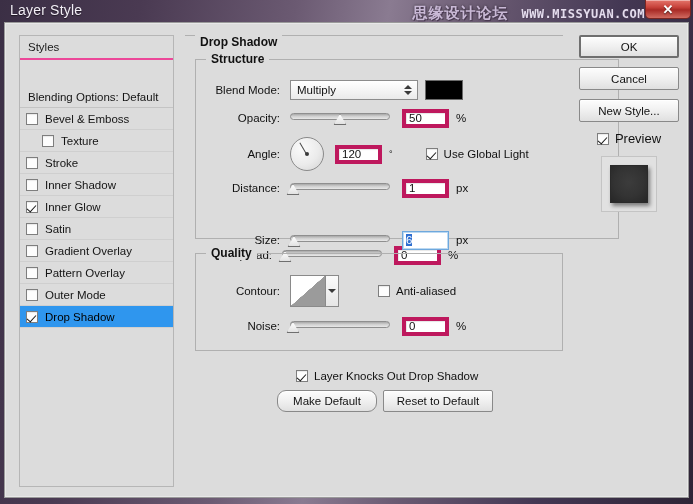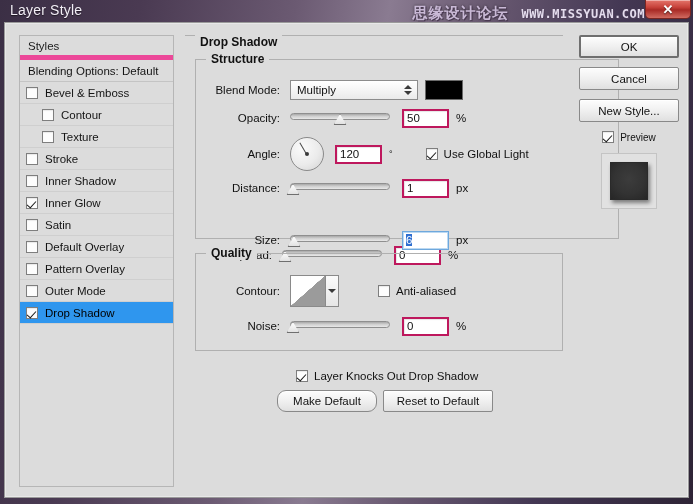--- a/index.html
+++ b/index.html
@@ -67,27 +67,27 @@
   }
 
   
   #styles-panel {
     position: absolute; left: 14px; top: 12px;
     width: 155px; height: 452px;
     background: #dcdcdc;
     border: 1px solid #b6b6b6;
   }
   #styles-header {
-    height: 24px; border-bottom: 5px solid #ec4899;
+    height: 24px; border-bottom: 2px solid #ec4899;
     display: flex; align-items: center;
     padding-left: 8px;
     font-size: 11.5px; color: #1b1b1b;
     background: #dcdcdc;
   }
-  #styles-list { padding: 0; }
+  #styles-list { padding: 0; margin-top: 26px; }
   .style-row {
     height: 22px;
     display: flex; align-items: center;
     padding-left: 6px;
     font-size: 11.5px; color: #141414;
     border-bottom: 1px solid #cfcfcf;
     background: #dcdcdc;
   }
   .style-row.blending {
     font-size: 11.5px;
@@ -158,21 +158,21 @@
     font-size: 11.5px; color: #111;
     text-align: right;
     white-space: nowrap;
   }
   .unit { font-size: 11.5px; color: #111; margin-left: 7px; }
 
   
   .numbox {
     width: 47px; height: 19px;
     background: #fff;
-    border: 2px solid #be185d;
+    border: 4px solid #be185d;
     font-size: 11.5px; color: #111;
     padding: 0 3px;
     display: flex; align-items: center;
     box-shadow: inset 1px 1px 1px rgba(0,0,0,.10);
   }
   .numbox.focused {
     border: 1px solid #6ea8dd;
     box-shadow: 0 0 0 1px #bcd9f2 inset;
   }
   .numbox .sel {
@@ -297,21 +297,21 @@
   }
   #right-pane .btn { width: 100px; margin-bottom: 9px; height: 23px; }
   #ok-button {
     border: 2px solid #6f6f6f;
     font-weight: normal;
   }
   #preview-row {
     display: flex; align-items: center;
     justify-content: center;
     margin-top: 8px; margin-bottom: 10px;
-    font-size: 10px; color: #111; text-align: right;
+    font-size: 13px; color: #111; text-align: right;
   }
   #preview-row .cbx { margin-right: 6px; }
   #preview-thumb {
     width: 56px; height: 56px;
     margin: 0 auto;
     background: #e1e1e1;
     border: 1px solid #c4c4c4;
     display: flex; align-items: center; justify-content: center;
     position: relative;
   }
@@ -344,45 +344,41 @@
       <div id="styles-list">
           <div class="style-row blending">
             <span>Blending Options: Default</span>
           </div>
           <div class="style-row">
             <span class="cbx"></span>
             <span>Bevel &amp; Emboss</span>
           </div>
           <div class="style-row indent">
             <span class="cbx"></span>
-            <span>Contour</span>
-          </div>
-          <div class="style-row indent">
-            <span class="cbx"></span>
             <span>Texture</span>
           </div>
           <div class="style-row">
             <span class="cbx"></span>
             <span>Stroke</span>
           </div>
           <div class="style-row">
             <span class="cbx"></span>
             <span>Inner Shadow</span>
           </div>
           <div class="style-row">
             <span class="cbx checked"></span>
             <span>Inner Glow</span>
           </div>
           <div class="style-row">
             <span class="cbx"></span>
             <span>Satin</span>
           </div>
           <div class="style-row">
             <span class="cbx"></span>
-            <span>Default Overlay</span>
+            <span>Gradient Overlay</span>
           </div>
           <div class="style-row">
             <span class="cbx"></span>
             <span>Pattern Overlay</span>
           </div>
           <div class="style-row">
             <span class="cbx"></span>
             <span>Outer Mode</span>
           </div>
           <div class="style-row selected" style="background: rgb(47, 150, 238);">

